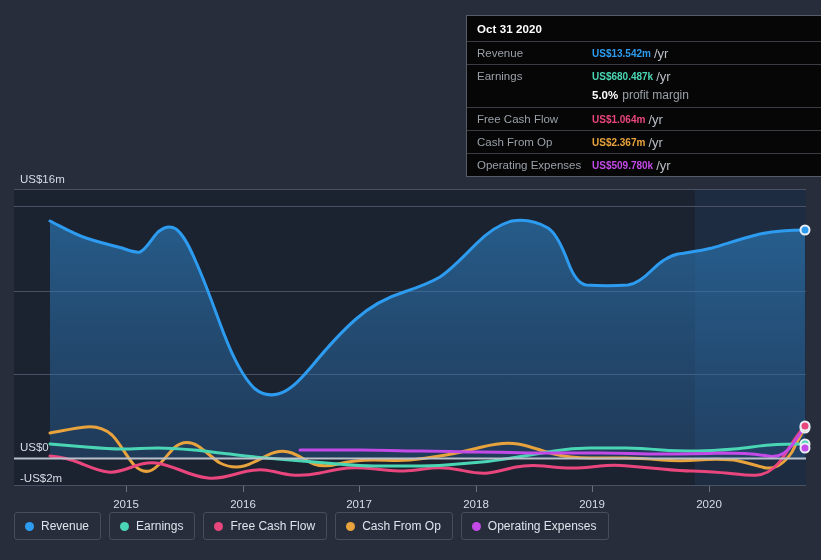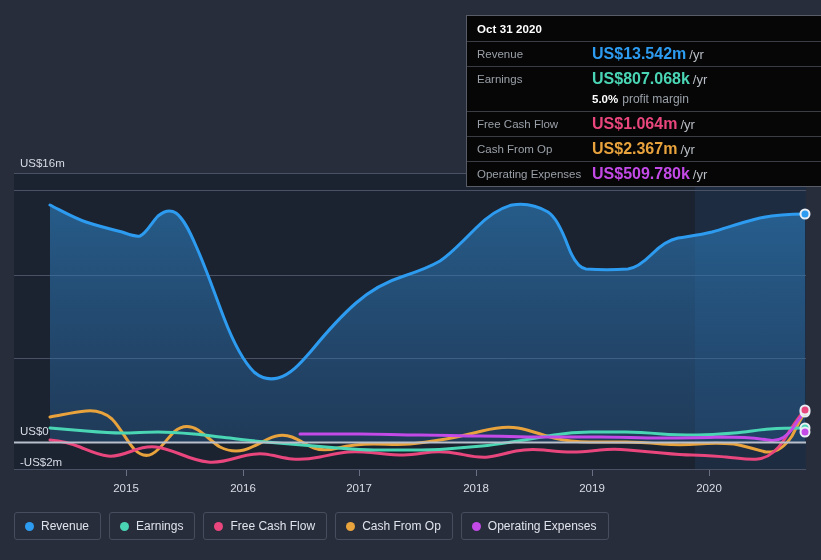--- a/index.html
+++ b/index.html
@@ -5,21 +5,21 @@
   html,body{margin:0;padding:0;}
   body{
     width:821px;height:560px;overflow:hidden;
     background:#272d3b;
     font-family:"Liberation Sans","DejaVu Sans",sans-serif;
     -webkit-font-smoothing:antialiased;
   }
   #root{position:relative;width:821px;height:560px;}
 
   
-  #chart-wrap{position:absolute;left:0;top:0;width:669px;height:500px;text-align:right;}
+  #chart-wrap{position:absolute;left:0;top:16px;width:669px;height:500px;text-align:right;}
   #chart-svg{display:block;}
 
   .axis-label{
     font-size:11.5px;fill:#d8dce6;font-family:"Liberation Sans",sans-serif;
   }
   .x-tick-label{
     font-size:11.5px;fill:#d9dde7;font-family:"Liberation Sans",sans-serif;
     text-anchor:middle;
   }
 
@@ -37,21 +37,21 @@
   }
   .tt-row{
     display:flex;align-items:center;
     border-top:1px solid #3a3d43;
     padding:3px 10px 3px 10px;
     min-height:16px;
   }
   .tt-label{
     color:#9aa0a8;font-size:11.5px;width:115px;flex:0 0 115px;
   }
-  .tt-value{font-size:16px;font-weight:bold;white-space:nowrap;}
+  .tt-value{font-size:10px;font-weight:bold;white-space:nowrap;}
   .tt-unit{color:#b9bec6;font-size:13px;font-weight:normal;margin-left:3px;}
   .tt-row.sub{border-top:none;padding-top:0;padding-bottom:4px;text-align:right;}
   .tt-sub-val{color:#ffffff;font-size:11.5px;font-weight:bold;}
   .tt-sub-txt{color:#9aa0a8;font-size:12px;margin-left:4px;}
   .tt-spacer{flex:0 0 115px;}
 
   
   #legend{
     position:absolute;left:14px;top:512px;
     display:flex;gap:8px;align-items:center;
@@ -290,21 +290,21 @@
     <div class="tt-head">Oct 31 2020</div>
 
     <div class="tt-row">
       <span class="tt-label">Revenue</span>
       <span class="tt-value" style="color:#2d9cf0">US$13.542m</span>
       <span class="tt-unit">/yr</span>
     </div>
 
     <div class="tt-row">
       <span class="tt-label">Earnings</span>
-      <span class="tt-value" style="color:#4ad6b4">US$807.068k</span>
+      <span class="tt-value" style="color:#4ad6b4">US$680.487k</span>
       <span class="tt-unit">/yr</span>
     </div>
 
     <div class="tt-row sub">
       <span class="tt-spacer"></span>
       <span class="tt-sub-val">5.0%</span>
       <span class="tt-sub-txt">profit margin</span>
     </div>
 
     <div class="tt-row">

